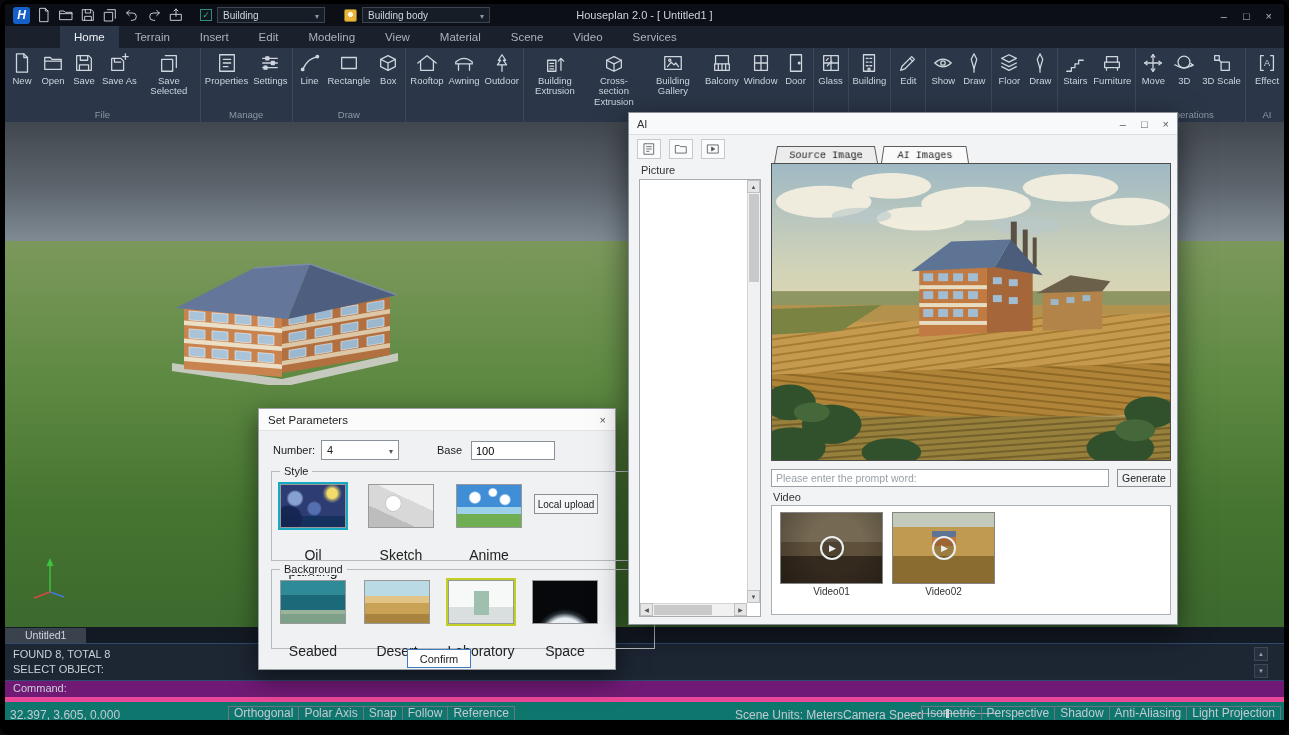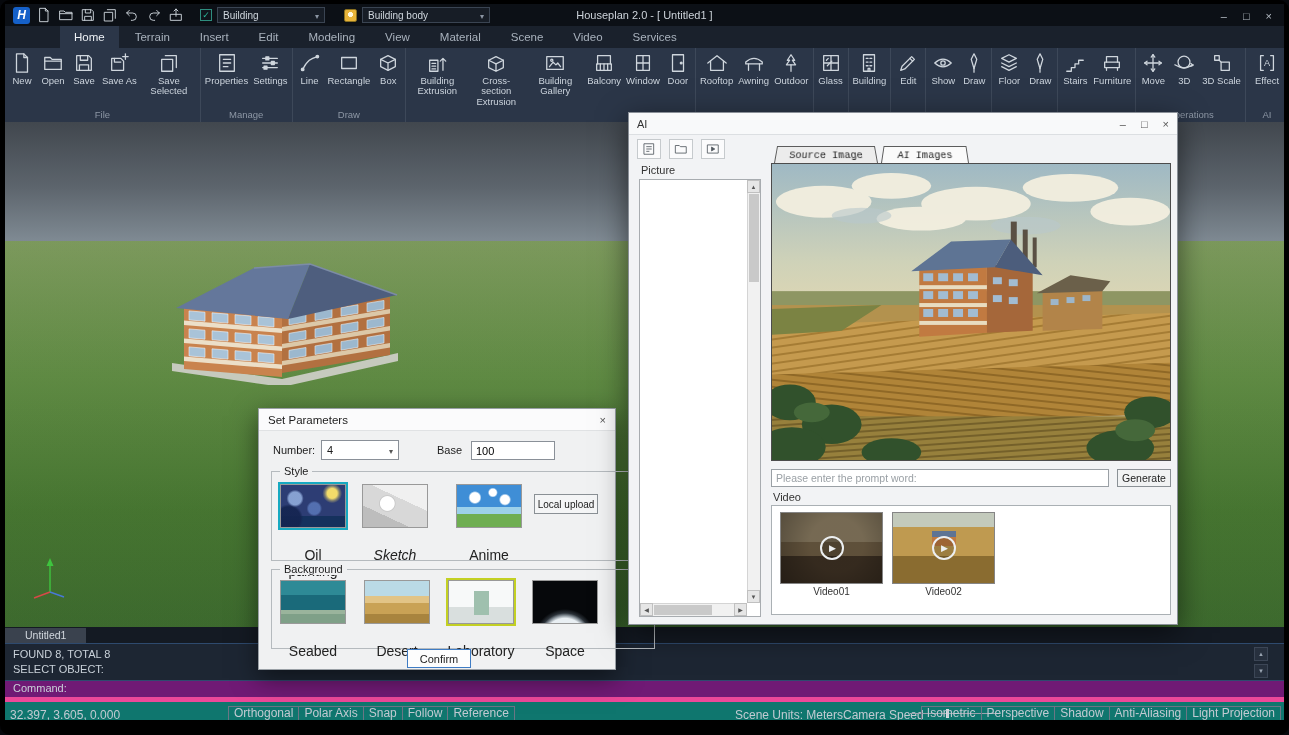--- a/index.html
+++ b/index.html
@@ -325,20 +325,52 @@
               <span class="rlabel">Box</span>
             </div>
           </div>
           <div class="rglabel">Draw</div>
         </div>
         <div class="rgroup">
           <div class="ritems">
             <div class="ritem">
               <span class="icon">
                 <svg viewBox="0 0 24 24" fill="none" stroke="#cfd6dd" stroke-width="1.4" stroke-linecap="round" stroke-linejoin="round">
+                  <path d="M2 12L12 4l10 8"></path>
+                  <path d="M5 10v10h14V10"></path>
+                </svg>
+              </span>
+              <span class="rlabel">Rooftop</span>
+            </div>
+            <div class="ritem">
+              <span class="icon">
+                <svg viewBox="0 0 24 24" fill="none" stroke="#cfd6dd" stroke-width="1.4" stroke-linecap="round" stroke-linejoin="round">
+                  <path d="M3 11q9-8 18 0v2H3z"></path>
+                  <path d="M6 13v7M18 13v7"></path>
+                </svg>
+              </span>
+              <span class="rlabel">Awning</span>
+            </div>
+            <div class="ritem">
+              <span class="icon">
+                <svg viewBox="0 0 24 24" fill="none" stroke="#cfd6dd" stroke-width="1.4" stroke-linecap="round" stroke-linejoin="round">
+                  <path d="M12 3l4 6h-2.5l3.5 5h-10l3.5-5H8z"></path>
+                  <path d="M12 14v7"></path>
+                </svg>
+              </span>
+              <span class="rlabel">Outdoor</span>
+            </div>
+          </div>
+          <div class="rglabel"></div>
+        </div>
+        <div class="rgroup">
+          <div class="ritems">
+            <div class="ritem">
+              <span class="icon">
+                <svg viewBox="0 0 24 24" fill="none" stroke="#cfd6dd" stroke-width="1.4" stroke-linecap="round" stroke-linejoin="round">
                   <rect x="4" y="9" width="9" height="12"></rect>
                   <path d="M6.5 12.5h4M6.5 15.5h4M6.5 18.5h4"></path>
                   <path d="M18.5 20V8M15.5 10l3-3 3 3"></path>
                 </svg>
               </span>
               <span class="rlabel">Building Extrusion</span>
             </div>
             <div class="ritem">
               <span class="icon">
                 <svg viewBox="0 0 24 24" fill="none" stroke="#cfd6dd" stroke-width="1.4" stroke-linecap="round" stroke-linejoin="round">
@@ -378,52 +410,20 @@
               <span class="rlabel">Window</span>
             </div>
             <div class="ritem">
               <span class="icon">
                 <svg viewBox="0 0 24 24" fill="none" stroke="#cfd6dd" stroke-width="1.4" stroke-linecap="round" stroke-linejoin="round">
                   <rect x="6" y="3" width="12" height="18"></rect>
                   <circle cx="15.5" cy="12" r="1" fill="#cfd6dd"></circle>
                 </svg>
               </span>
               <span class="rlabel">Door</span>
-            </div>
-          </div>
-          <div class="rglabel"></div>
-        </div>
-        <div class="rgroup">
-          <div class="ritems">
-            <div class="ritem">
-              <span class="icon">
-                <svg viewBox="0 0 24 24" fill="none" stroke="#cfd6dd" stroke-width="1.4" stroke-linecap="round" stroke-linejoin="round">
-                  <path d="M2 12L12 4l10 8"></path>
-                  <path d="M5 10v10h14V10"></path>
-                </svg>
-              </span>
-              <span class="rlabel">Rooftop</span>
-            </div>
-            <div class="ritem">
-              <span class="icon">
-                <svg viewBox="0 0 24 24" fill="none" stroke="#cfd6dd" stroke-width="1.4" stroke-linecap="round" stroke-linejoin="round">
-                  <path d="M3 11q9-8 18 0v2H3z"></path>
-                  <path d="M6 13v7M18 13v7"></path>
-                </svg>
-              </span>
-              <span class="rlabel">Awning</span>
-            </div>
-            <div class="ritem">
-              <span class="icon">
-                <svg viewBox="0 0 24 24" fill="none" stroke="#cfd6dd" stroke-width="1.4" stroke-linecap="round" stroke-linejoin="round">
-                  <path d="M12 3l4 6h-2.5l3.5 5h-10l3.5-5H8z"></path>
-                  <path d="M12 14v7"></path>
-                </svg>
-              </span>
-              <span class="rlabel">Outdoor</span>
             </div>
           </div>
           <div class="rglabel"></div>
         </div>
         <div class="rgroup">
           <div class="ritems">
             <div class="ritem">
               <span class="icon">
                 <svg viewBox="0 0 24 24" fill="none" stroke="#cfd6dd" stroke-width="1.4" stroke-linecap="round" stroke-linejoin="round">
                   <rect x="4" y="4" width="16" height="16"></rect>
@@ -702,21 +702,21 @@
     </div>
     <span class="sp-base-label">Base</span>
     <input class="sp-input" value="100" style="">
     <div class="groupbox gb-style">
       <span class="gb-legend">Style</span>
       <div id="style-thumbs">
             <div class="sp-thumb-item" style="left: 6px; top: 12px;">
               <div class="sp-thumb thumb-style-0 sel-teal"></div>
               <div class="sp-cap">Oil painting</div>
             </div>
-            <div class="sp-thumb-item" style="left: 88px; top: 12px; font-style: italic;">
+            <div class="sp-thumb-item" style="left: 94px; top: 12px;">
               <div class="sp-thumb thumb-style-1"></div>
               <div class="sp-cap">Sketch</div>
             </div>
             <div class="sp-thumb-item" style="left: 182px; top: 12px;">
               <div class="sp-thumb thumb-style-2"></div>
               <div class="sp-cap">Anime</div>
             </div>
           </div>
       <div class="upload-btn">Local upload</div>
     </div>

